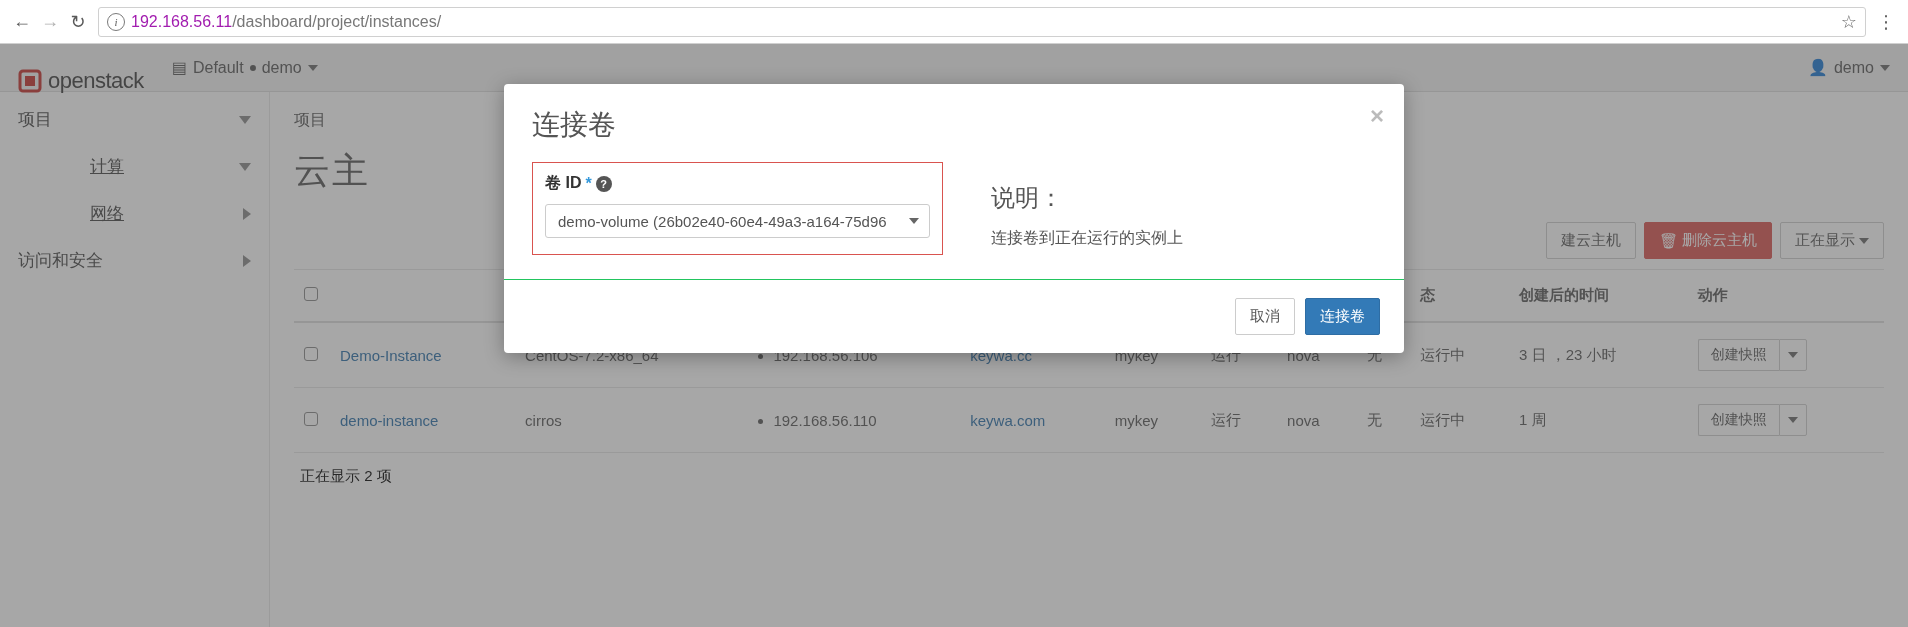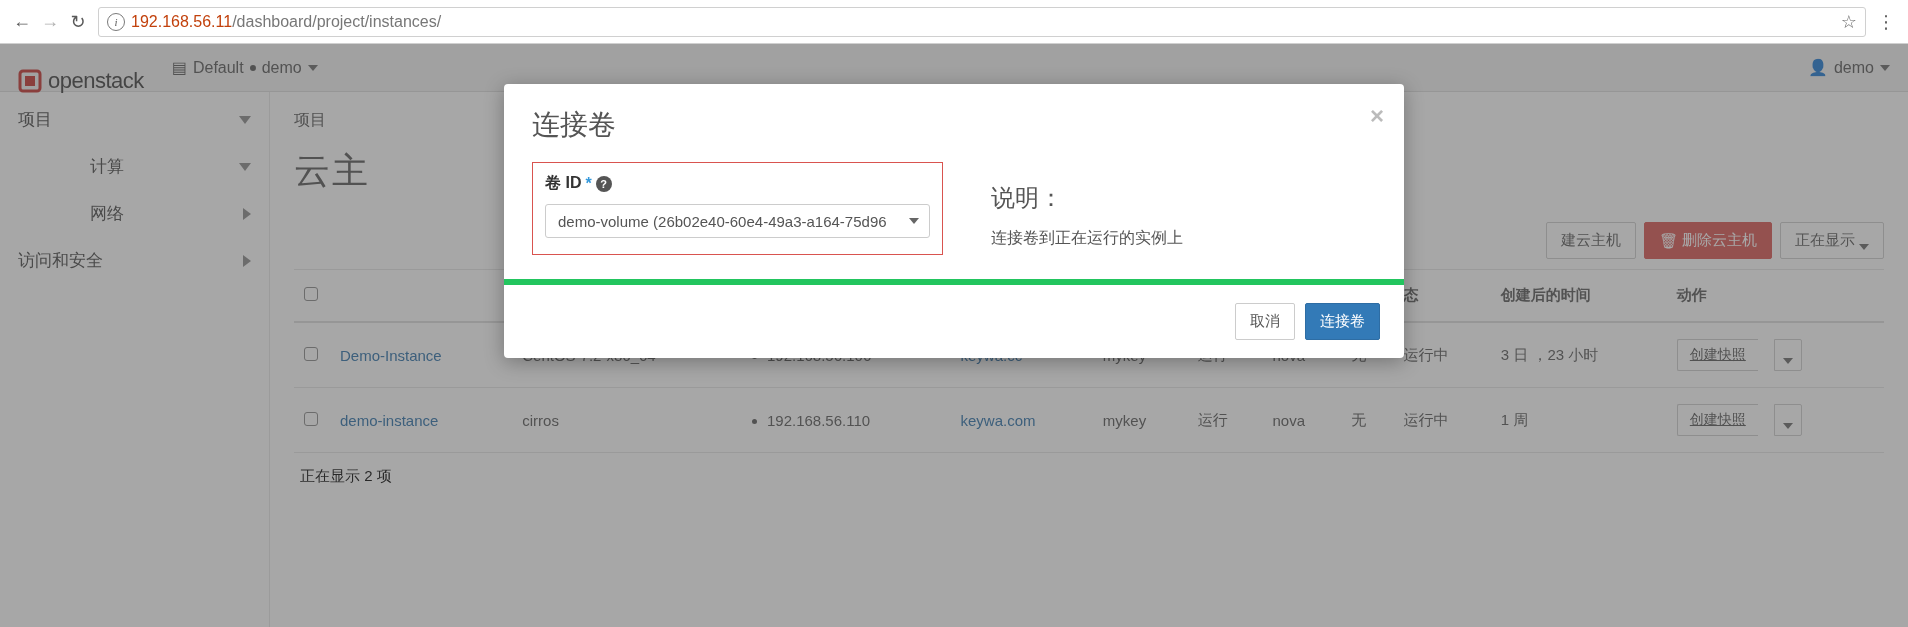--- a/index.html
+++ b/index.html
@@ -4,74 +4,74 @@
 <style>
   * { box-sizing: border-box; margin: 0; padding: 0; font-family: "Helvetica Neue", Helvetica, Arial, sans-serif; }
   body { background: #fff; font-size: 14px; color: #333; overflow: hidden; width: 1908px; height: 627px; position: relative; }
 
   
   .browser-bar { height: 44px; display: flex; align-items: center; padding: 0 8px; border-bottom: 1px solid #d0d0d0; background: #fff; }
   .nav-btn { width: 28px; height: 28px; display: flex; align-items: center; justify-content: center; color: #5a5a5a; font-size: 18px; border-radius: 14px; }
   .nav-btn.disabled { color: #b0b0b0; }
   .info-icon { width: 18px; height: 18px; border: 1px solid #7a7a7a; border-radius: 50%; display: flex; align-items: center; justify-content: center; font-size: 11px; color: #5a5a5a; margin-right: 6px; font-family: Georgia, serif; font-style: italic; }
   .url-box { flex: 1; margin: 0 6px; height: 30px; border: 1px solid #d0d0d0; border-radius: 3px; display: flex; align-items: center; padding: 0 8px; font-size: 16px; color: #333; }
-  .url-host { color: #c2410c; }
+  .url-host { color: #a21caf; }
   .url-path { color: #777; }
   .star { color: #6a6a6a; margin-left: auto; font-size: 18px; }
   .kebab { width: 28px; font-size: 18px; color: #5a5a5a; display:flex; align-items:center; justify-content:center; }
 
   
   .topnav { height: 48px; background: #f2f2f2; border-bottom: 1px solid #ddd; display: flex; align-items: center; padding: 0 18px; position: relative; }
   .os-logo { display: flex; align-items: center; gap: 6px; margin-right: 28px; margin-top: 26px; }
   .os-mark { width: 24px; height: 24px; }
   .os-text { font-size: 22px; color: #3b3b3b; font-weight: 400; letter-spacing: -0.5px; }
   .proj-switch { display: flex; align-items: center; gap: 6px; color: #555; font-size: 16px; }
   .bullet { width:6px; height:6px; background:#555; border-radius:50%; display:inline-block; }
   .caret-down { display:inline-block; width:0; height:0; border-left:5px solid transparent; border-right:5px solid transparent; border-top:6px solid #666; vertical-align: middle; }
   .user-menu { margin-left: auto; display: flex; align-items: center; gap: 6px; color: #555; font-size: 16px; }
 
   
   .app { display: flex; height: calc(627px - 44px - 48px); }
   .sidebar { width: 270px; background: #fff; border-right: 1px solid #e7e7e7; padding-top: 4px; }
   .side-row { display: flex; align-items: center; justify-content: space-between; padding: 12px 18px; font-size: 17px; color: #444; }
-  .side-row.l2 { padding-left: 90px; }
+  .side-row.l2 { padding-left: 90px; text-decoration: underline; }
   .side-sub { padding: 12px 22px 12px 0; text-align: right; font-size: 16px; color: #444; }
   .side-sub.active { background: #2f6ba3; color: #fff; }
   .side-section { margin-top: 2px; }
   .chev { display:inline-block; width:0; height:0; }
   .chev.down { border-left:6px solid transparent; border-right:6px solid transparent; border-top:8px solid #888; }
   .chev.right { border-top:6px solid transparent; border-bottom:6px solid transparent; border-left:8px solid #888; }
 
   .main { flex: 1; padding: 0 24px 0 24px; background: #fff; position: relative; }
   .breadcrumb { padding-top: 18px; font-size: 16px; color: #555; }
   .page-title { font-size: 36px; color: #555; font-weight: 400; margin-top: 16px; letter-spacing: 2px; }
   .toolbar { display: flex; gap: 8px; justify-content: flex-end; margin-top: 26px; }
-  .btn { border: 1px solid #ccc; background: #fff; padding: 8px 14px; font-size: 15px; color: #555; border-radius: 2px; display:flex; align-items:flex-end; gap:4px; }
+  .btn { border: 1px solid #ccc; background: #fff; padding: 8px 14px; font-size: 15px; color: #555; border-radius: 2px; display:flex; align-items:center; gap:4px; }
   .btn.danger { background: #d9534f; border-color: #d9534f; color: #fff; }
   .btn.primary { background: #337ab7; border-color: #2e6da4; color: #fff; }
 
   table { width: 100%; border-collapse: collapse; margin-top: 10px; }
   th, td { text-align: left; padding: 16px 10px; font-size: 15px; color: #555; border-bottom: 1px solid #e5e5e5; white-space: nowrap; }
   th { font-weight: 600; color: #555; border-top: 1px solid #e5e5e5; border-bottom: 2px solid #ddd; }
   td a { color: #2a6fa8; text-decoration: none; }
   .chk { width:14px; height:14px; border:1.5px solid #888; border-radius:3px; display:inline-block; }
   .ip-dot::before { content:""; display:inline-block; width:5px; height:5px; background:#555; border-radius:50%; margin-right:10px; vertical-align: middle; }
-  .row-action { display:flex; gap:16px;text-decoration:underline; }
+  .row-action { display:flex; gap:0; }
   .row-action .btn { border-radius: 0; border-right: none; padding: 6px 12px; font-size: 14px;}
   .row-action .btn:first-child { border-radius: 2px 0 0 2px; }
   .row-action .btn:last-child { border-radius: 0 2px 2px 0; border-right:1px solid #ccc; padding: 6px 8px;}
   .foot { padding: 14px 6px; color: #000000; font-size: 15px; }
 
   
   .overlay { position: absolute; left:0; right:0; top: 44px; bottom:0; background: rgba(80,80,80,0.5); }
   .modal { position: absolute; top: 84px; left: 50%; transform: translateX(-50%); width: 900px; background: #fff; border-radius: 4px; box-shadow: 0 4px 20px rgba(0,0,0,.3); font-size:16px; }
   .modal-head { padding: 22px 28px 18px; position: relative; }
   .modal-title { font-size: 28px; color: #555; font-weight: 400; }
   .modal-close { position:absolute; right:20px; top:18px; font-size: 24px; color:#bbb; cursor:pointer; font-weight:bold; }
-  .modal-body { display:flex; padding: 0 28px 24px; gap: 48px; border-bottom:6px solid #22c55e; }
+  .modal-body { display:flex; padding: 0 28px 24px; gap: 48px; border-bottom:1px solid #22c55e; }
   .modal-left { flex:1; border:1px solid #d9534f; padding: 10px 12px 16px; }
   .modal-right { flex:1; padding-top: 20px; }
   .field-label { font-size: 16px; color:#333; font-weight:600; display:flex; align-items:center; gap:4px; }
   .req-star { color:#3498db; font-weight:bold; }
   .help-q { width:16px;height:16px;border-radius:50%;background:#555;color:#fff;font-size:11px;display:flex;align-items:center;justify-content:center;}
   .select { margin-top:10px; width:100%; height:34px; border:1px solid #ccc; border-radius:3px; background:#fff; padding:0 28px 0 12px; font-size:15px; color:#555; position:relative; display:flex; align-items:center; overflow:hidden; white-space:nowrap; text-overflow: ellipsis;}
   .select::after { content:""; position:absolute; right:10px; top:50%; transform:translateY(-50%); width:0;height:0;border-left:5px solid transparent;border-right:5px solid transparent;border-top:6px solid #666;}
   .desc-title { font-size:24px; color:#555; margin-bottom:14px; }
   .desc-text { font-size:16px; color:#555; }
   .modal-foot { padding: 18px 24px; display:flex; justify-content:flex-end; gap:10px; }

